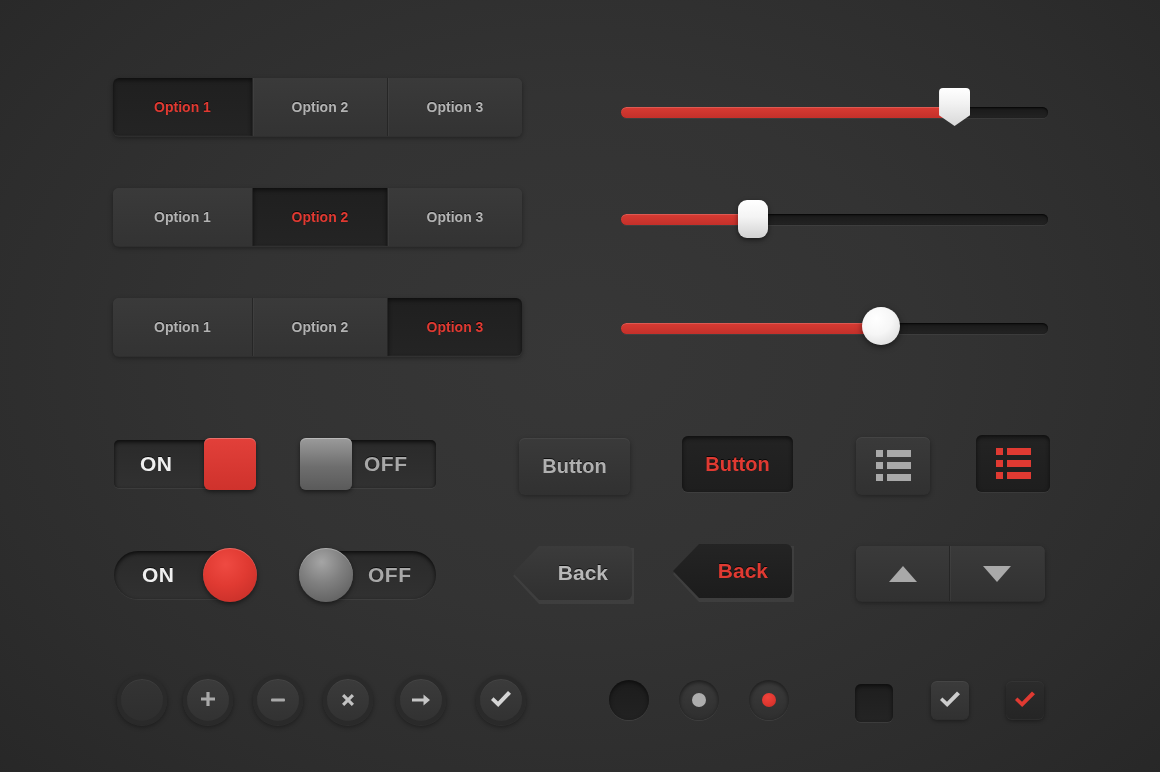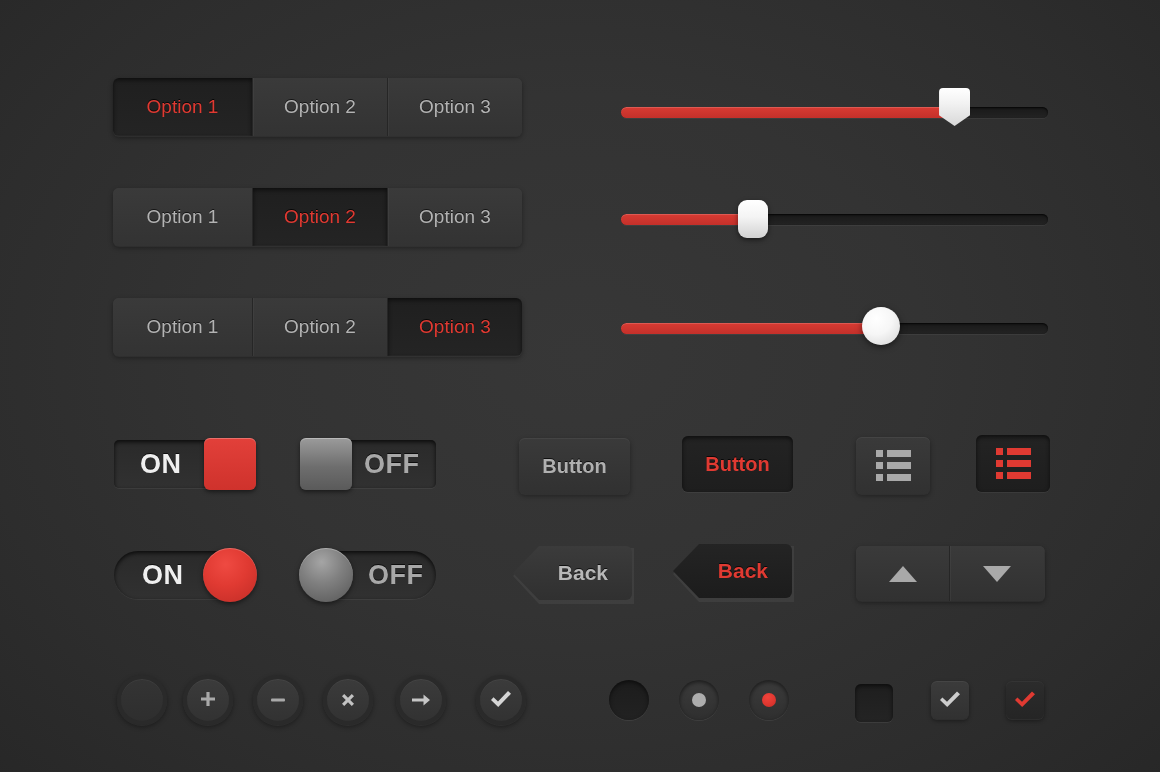--- a/index.html
+++ b/index.html
@@ -34,22 +34,22 @@
       0 1px 0 rgba(255,255,255,0.055),
       inset 0 1px 0 rgba(255,255,255,0.045),
       0 2px 5px rgba(0,0,0,0.38);
     overflow: hidden;
   }
   .seg-item {
     display: flex;
     align-items: center;
     justify-content: center;
     height: 100%;
-    font-size: 19px;
-    font-weight: normal;
+    font-size: 14px;
+    font-weight: bold;
     color: #b3b3b3;
     text-shadow: 0 -1px 0 rgba(0,0,0,0.65);
     background: linear-gradient(to bottom, #3a3a3a 0%, #333333 100%);
     border-right: 1px solid #262626;
     box-shadow: inset 1px 0 0 rgba(255,255,255,0.035);
     box-sizing: border-box;
   }
   .seg-item:first-child { box-shadow: none; }
   .seg-item:last-child { border-right: none; }
   .seg-item.active {
@@ -122,21 +122,21 @@
     height: 48px;
     background: linear-gradient(to bottom, #2a2a2a 0%, #313131 100%);
     box-shadow:
       inset 0 2px 4px rgba(0,0,0,0.75),
       0 1px 0 rgba(255,255,255,0.06);
   }
   .toggle.square { border-radius: 5px; }
   .toggle.pill { border-radius: 24px; }
 
   .toggle-label {
-    font-size: 27px;
+    font-size: 21px;
     font-weight: bold;
     letter-spacing: 0.5px;
     text-shadow: 0 -1px 0 rgba(0,0,0,0.7);
   }
   .toggle-label.on { color: #efefef; }
   .toggle-label.off { color: #a8a8a8; }
 
   .knob-sq-red {
     position: absolute;
     top: -2px;

